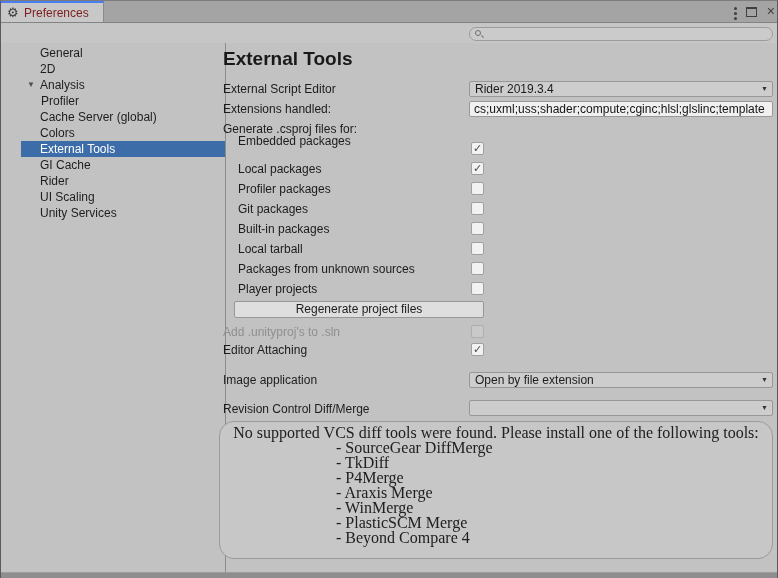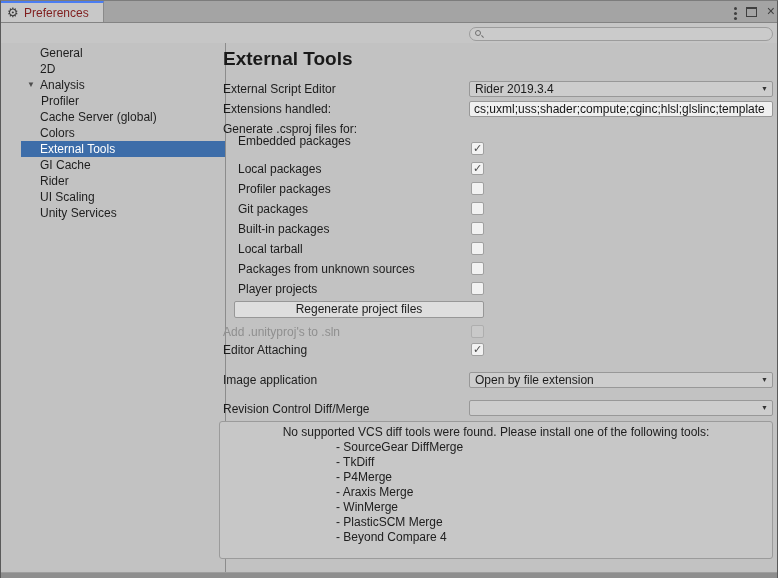--- a/index.html
+++ b/index.html
@@ -69,22 +69,22 @@
   .checkbox { position:absolute; left:264px; width:13px; height:13px;
     background:#f2f2f2; border:1px solid #a0a0a0; border-radius:2px;
     font-size:11px; line-height:11px; text-align:center; color:#4b4b4b; }
   .checkbox.disabled { background:#c9c9c9; border-color:#aeaeae; }
 
   .reg-button { position:absolute; left:27px; top:258px; width:250px; height:17px;
     background:#dedede; border:1px solid #979797; border-radius:2px;
     font-size:12px; line-height:15px; text-align:center; color:#1c1c1c; }
 
   #vcs-box { position:absolute; left:12px; top:378px; width:554px; height:138px;
-    background:#c7c7c7; border:1px solid #9b9b9b; border-radius:3px;
-    padding-top:3px; font-size:12px; color:#202020; }
+    background:#c7c7c7; border:1px solid #9b9b9b; border-radius:15px;
+    padding-top:3px; font-size:16px; color:#202020;font-family:Liberation Serif, serif; }
   #vcs-box .intro { text-align:center; line-height:15px; }
   #vcs-box .tool-line { line-height:15px; padding-left:116px; white-space:pre; }
 
   
   #bottom-strip { position:absolute; left:0; bottom:0; width:100%; height:6px;
     background:#8e8e8e; border-top:1px solid #9e9e9e; }
 </style>
 </head>
 <body>
 

